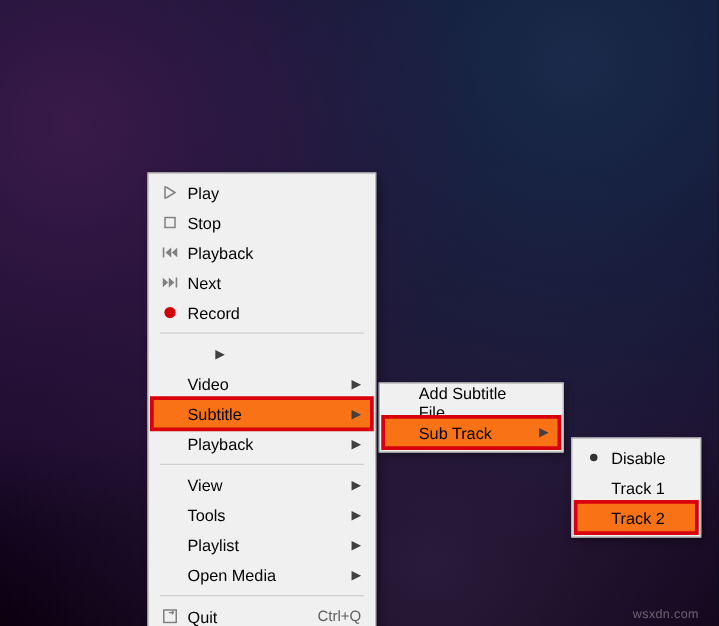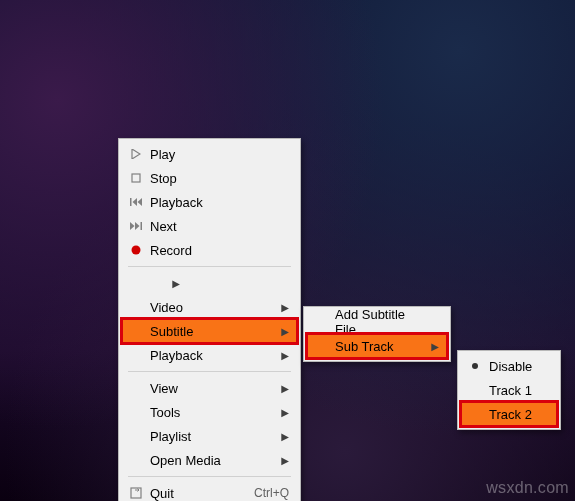--- a/index.html
+++ b/index.html
@@ -15,23 +15,23 @@
   .bg {
     position: absolute; inset: 0;
     background:
       radial-gradient(circle at 10% 20%, #3a1a4a 0%, transparent 50%),
       radial-gradient(circle at 80% 10%, #1a2a4a 0%, transparent 60%),
       radial-gradient(circle at 60% 90%, #2a1a3a 0%, transparent 60%),
       linear-gradient(180deg, #0a0e2a 0%, #1a0a2a 70%, #0a0010 100%);
   }
   .watermark {
     position: absolute;
-    right: 6px; bottom: 4px;
+    right: 16px; bottom: 4px;
     color: rgba(255,255,255,0.35);
-    font-size: 16px;
+    font-size: 10px;
     letter-spacing: 0.3px;
   }
   
   .menu {
     position: absolute;
     background: #f0f0f0;
     border: 1px solid #b8b8b8;
     box-shadow: 2px 3px 6px rgba(0,0,0,0.4);
     padding: 3px 3px;
   }

